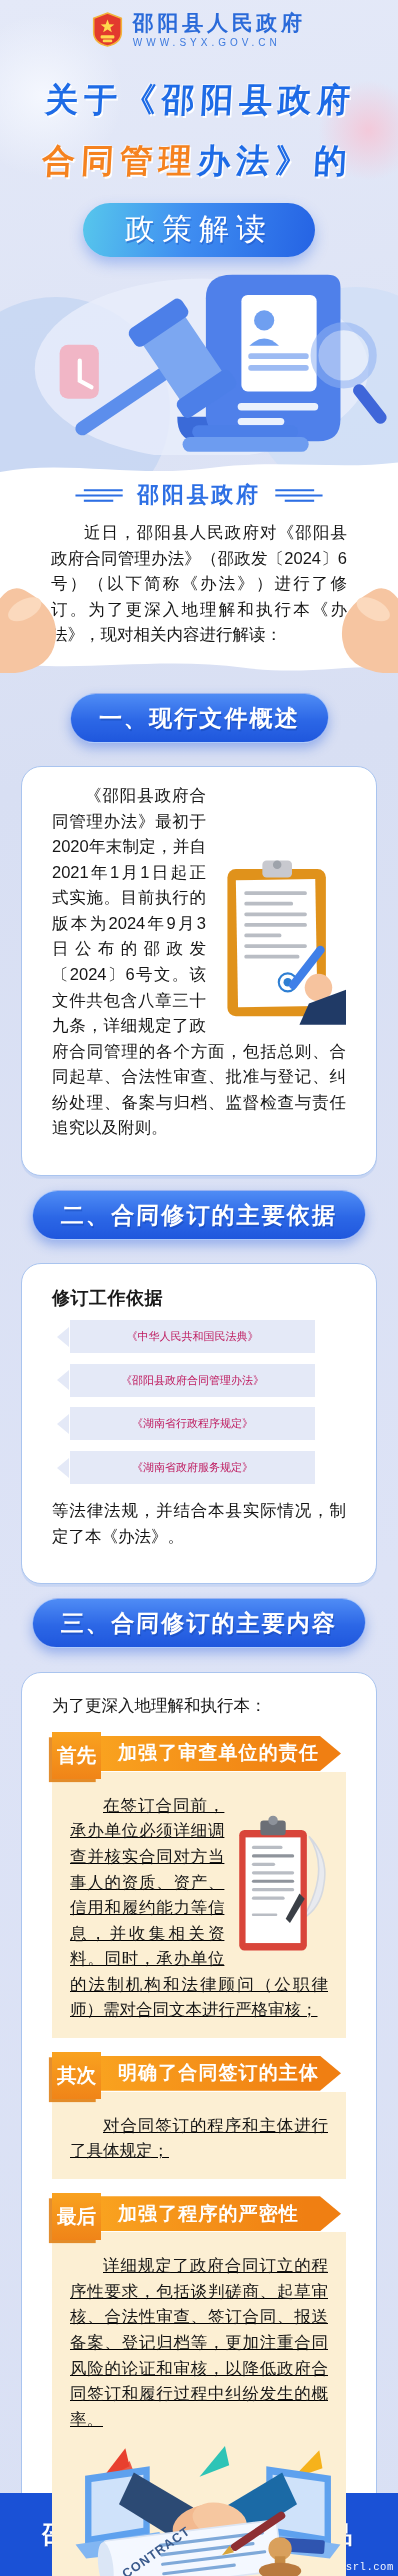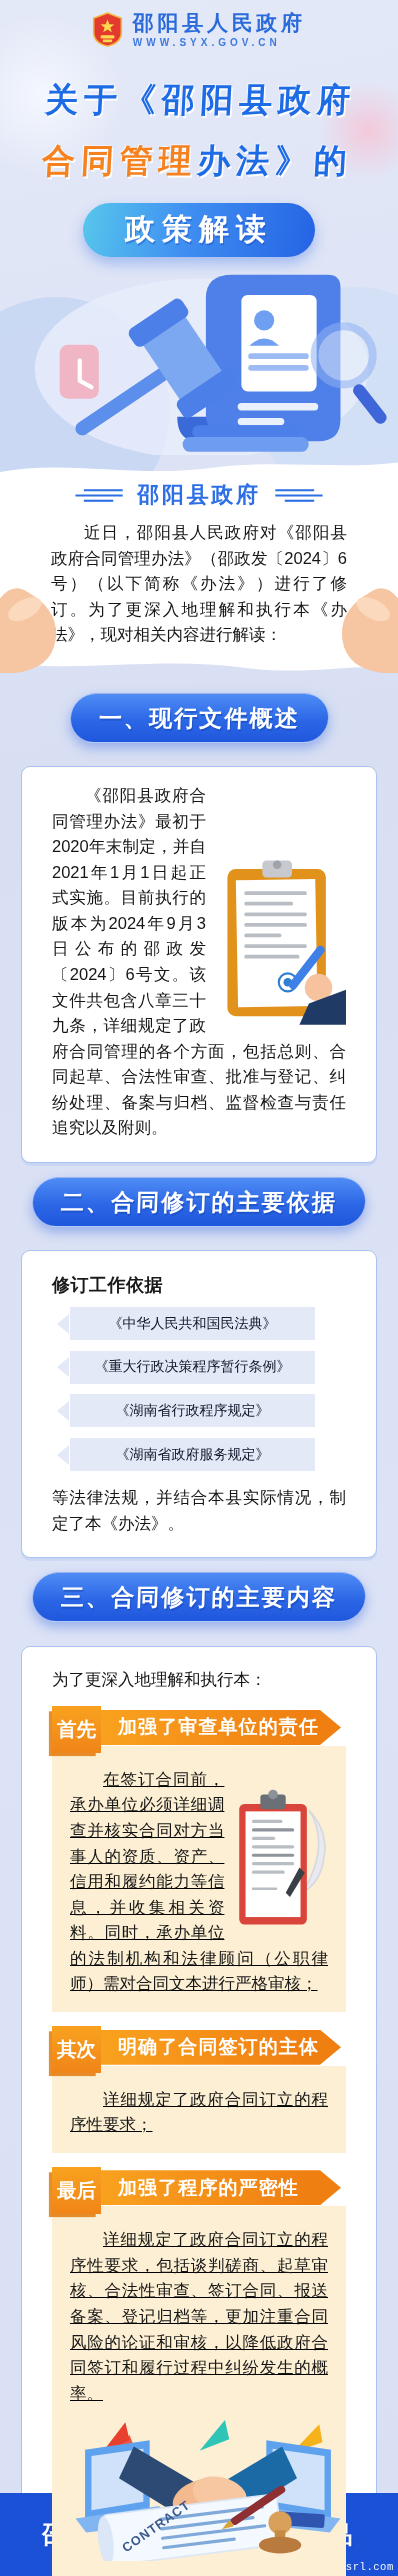--- a/index.html
+++ b/index.html
@@ -10,32 +10,32 @@
   }
   .bg-circle{position:absolute;border-radius:50%;pointer-events:none;}
   .bg-c1{left:-37px;top:16px;width:159px;height:159px;background:radial-gradient(circle,#f4f7fe 0%,rgba(244,247,254,0) 72%);}
   .bg-c2{right:-21px;top:80px;width:101px;height:101px;background:radial-gradient(circle,#f3c9da 0%,rgba(243,201,218,0) 70%);}
   .bg-c3{right:-64px;top:287px;width:212px;height:212px;background:#cfdef6;opacity:.8;}
   .bg-c4{left:-58px;top:297px;width:228px;height:228px;background:#c3d4f2;opacity:.75;}
 
   
   .header{position:relative;display:flex;align-items:center;justify-content:center;gap:9.6px;padding-top:10.6px;}
   .site-name{color:#2a6ad9;font-size:21px;font-weight:800;letter-spacing:3.7px;line-height:1.1;}
-  .site-url{color:#3d7ade;font-size:10px;font-weight:700;letter-spacing:4px;margin-top:3.7px;}
+  .site-url{color:#3d7ade;font-size:10px;font-weight:400;letter-spacing:4px;margin-top:3.7px;}
 
   
   .hero-title{position:relative;margin-top:21px;text-align:center;font-size:33px;font-weight:900;line-height:1.86;letter-spacing:5.8px;transform:skewX(-3deg);}
   .hero-title .t-blue{color:#1e6be6;text-shadow:1.6px 2.1px 0 rgba(255,255,255,.95),-1.1px -1.1px 0 rgba(255,255,255,.55);}
   .hero-title .t-orange{color:#f5821f;text-shadow:1.6px 2.1px 0 rgba(255,255,255,.95),-1.1px -1.1px 0 rgba(255,255,255,.55);}
 
   .hero-badge{
     position:relative;margin:10.6px auto 0;width:232px;height:54px;border-radius:30px;
     background:linear-gradient(100deg,#57c7ec 0%,#3f8ef1 45%,#2563e4 100%);
     display:flex;align-items:center;justify-content:center;
-    color:#fff;font-size:30px;font-weight:700;letter-spacing:7px;
+    color:#fff;font-size:30px;font-weight:400;letter-spacing:7px;
     box-shadow:0 6.4px 14px rgba(46,104,230,.35);text-shadow:1.1px 1.6px 0 rgba(26,78,190,.45);
   }
 
   .hero-art{position:relative;height:195px;margin-top:3.2px;}
   .hero-art svg{display:block;}
 
   
   .foreword{position:relative;margin-top:1.1px;}
   .fw-wave{display:block;width:398px;}
   .fw-inner{position:relative;background:#fff;padding:1.1px 51px 7.4px;}
@@ -53,35 +53,35 @@
     border:1.6px solid rgba(255,255,255,.55);
     display:flex;align-items:center;justify-content:center;
     color:#fff;font-size:23px;font-weight:900;letter-spacing:2.1px;
     box-shadow:0 5.3px 11.7px rgba(37,92,220,.38);text-shadow:1.1px 1.6px 0 rgba(20,70,180,.5);
     transform:skewX(-2deg);
   }
 
   
   .card{
     position:relative;margin:23.4px 21px 0;background:#fff;
-    border:1.6px solid #a9c4ef;border-radius:9px;
-    padding:16px 30px 21px;
+    border:1.6px solid #a9c4ef;border-radius:20px;
+    padding:16px 30px 34px;
     box-shadow:0 2.7px 0 rgba(169,196,239,.4);
   }
   .body-text{font-size:16.5px;line-height:1.55;color:#161616;text-indent:2em;text-align:justify;margin:0;}
   .no-indent{text-indent:0;}
 
   .card1-art{float:right;margin:73px 0 4.2px 14px;}
 
   
   .card-heading{font-size:18px;font-weight:600;color:#1a1a1a;margin:5.3px 0 4.2px;letter-spacing:0.5px;}
   .law-banner{
     position:relative;margin:10.6px 0 0 18px;width:245px;height:33px;background:#e4e9f7;
     display:flex;align-items:center;justify-content:center;
-    font-size:14px;color:#0f172a;
+    font-size:11px;color:#be185d;
   }
   .law-banner::before{
     content:"";position:absolute;left:-12.7px;top:50%;transform:translateY(-50%);
     border-top:10px solid transparent;border-bottom:10px solid transparent;border-right:12.7px solid #e4e9f7;
   }
   .law-outro{margin-top:14px;}
 
   
   .intro{font-size:16.5px;line-height:1.55;color:#161616;margin:4.2px 0 0;}
   .hl-header{display:flex;align-items:flex-start;position:relative;z-index:2;margin-top:14px;}
@@ -246,21 +246,21 @@
   <div class="section-pill">
     <span>二、合同修订的主要依据</span>
   </div>
 
   <section class="card">
     <h3 class="card-heading">修订工作依据</h3>
     <div class="law-banner">
         <span>《中华人民共和国民法典》</span>
       </div>
     <div class="law-banner">
-        <span>《重大行政决策程序暂行条例》</span>
+        <span>《邵阳县政府合同管理办法》</span>
       </div>
     <div class="law-banner">
         <span>《湖南省行政程序规定》</span>
       </div>
     <div class="law-banner">
         <span>《湖南省政府服务规定》</span>
       </div>
     <p class="body-text no-indent law-outro">等法律法规，并结合本县实际情况，制定了本《办法》。</p>
   </section>
 
@@ -293,21 +293,21 @@
         <polygon points="96,196 122,148 132,158 104,204" fill="#3a3f46"></polygon>
       </svg>
       <p class="body-text">在签订合同前，承办单位必须详细调查并核实合同对方当事人的资质、资产、信用和履约能力等信息，并收集相关资料。同时，承办单位的法制机构和法律顾问（公职律师）需对合同文本进行严格审核；</p>
     </div>
 
     <div class="hl-header">
       <div class="hl-tag">其次</div>
       <div class="hl-banner">明确了合同签订的主体</div>
     </div>
     <div class="hl-box">
-      <p class="body-text">详细规定了政府合同订立的程序性要求；</p>
+      <p class="body-text">对合同签订的程序和主体进行了具体规定；</p>
     </div>
 
     <div class="hl-header">
       <div class="hl-tag">最后</div>
       <div class="hl-banner">加强了程序的严密性</div>
     </div>
     <div class="hl-box">
       <p class="body-text">详细规定了政府合同订立的程序性要求，包括谈判磋商、起草审核、合法性审查、签订合同、报送备案、登记归档等，更加注重合同风险的论证和审核，以降低政府合同签订和履行过程中纠纷发生的概率。</p>
       <svg class="scene-art" width="276" height="142" viewBox="0 0 520 268">
 

